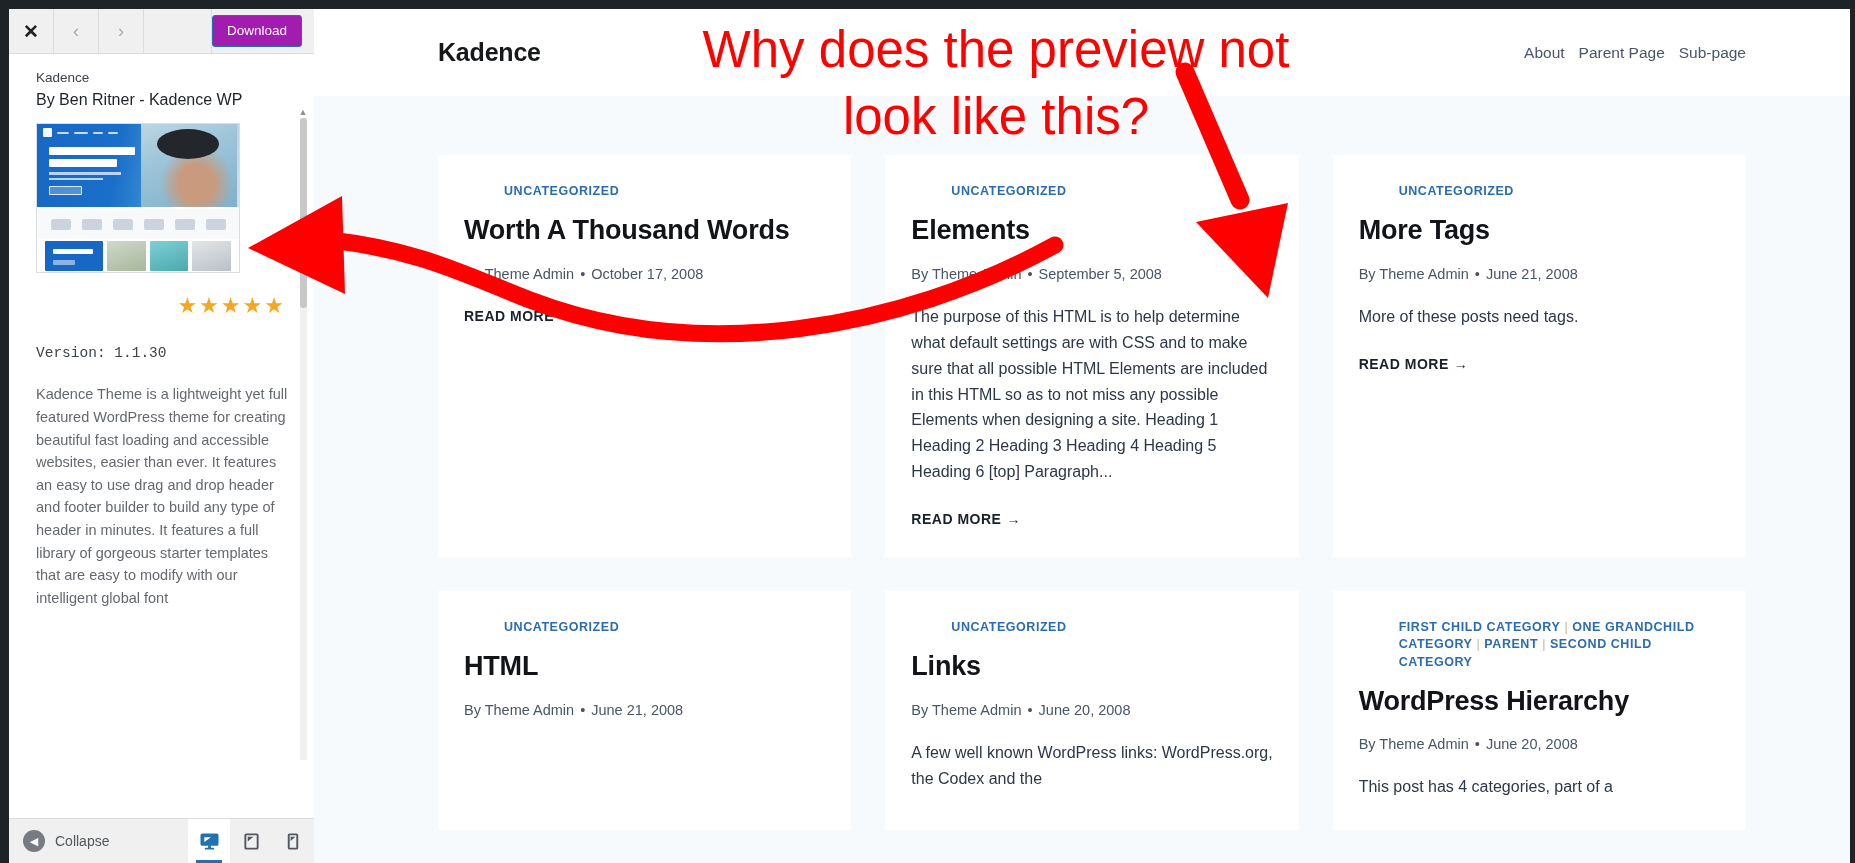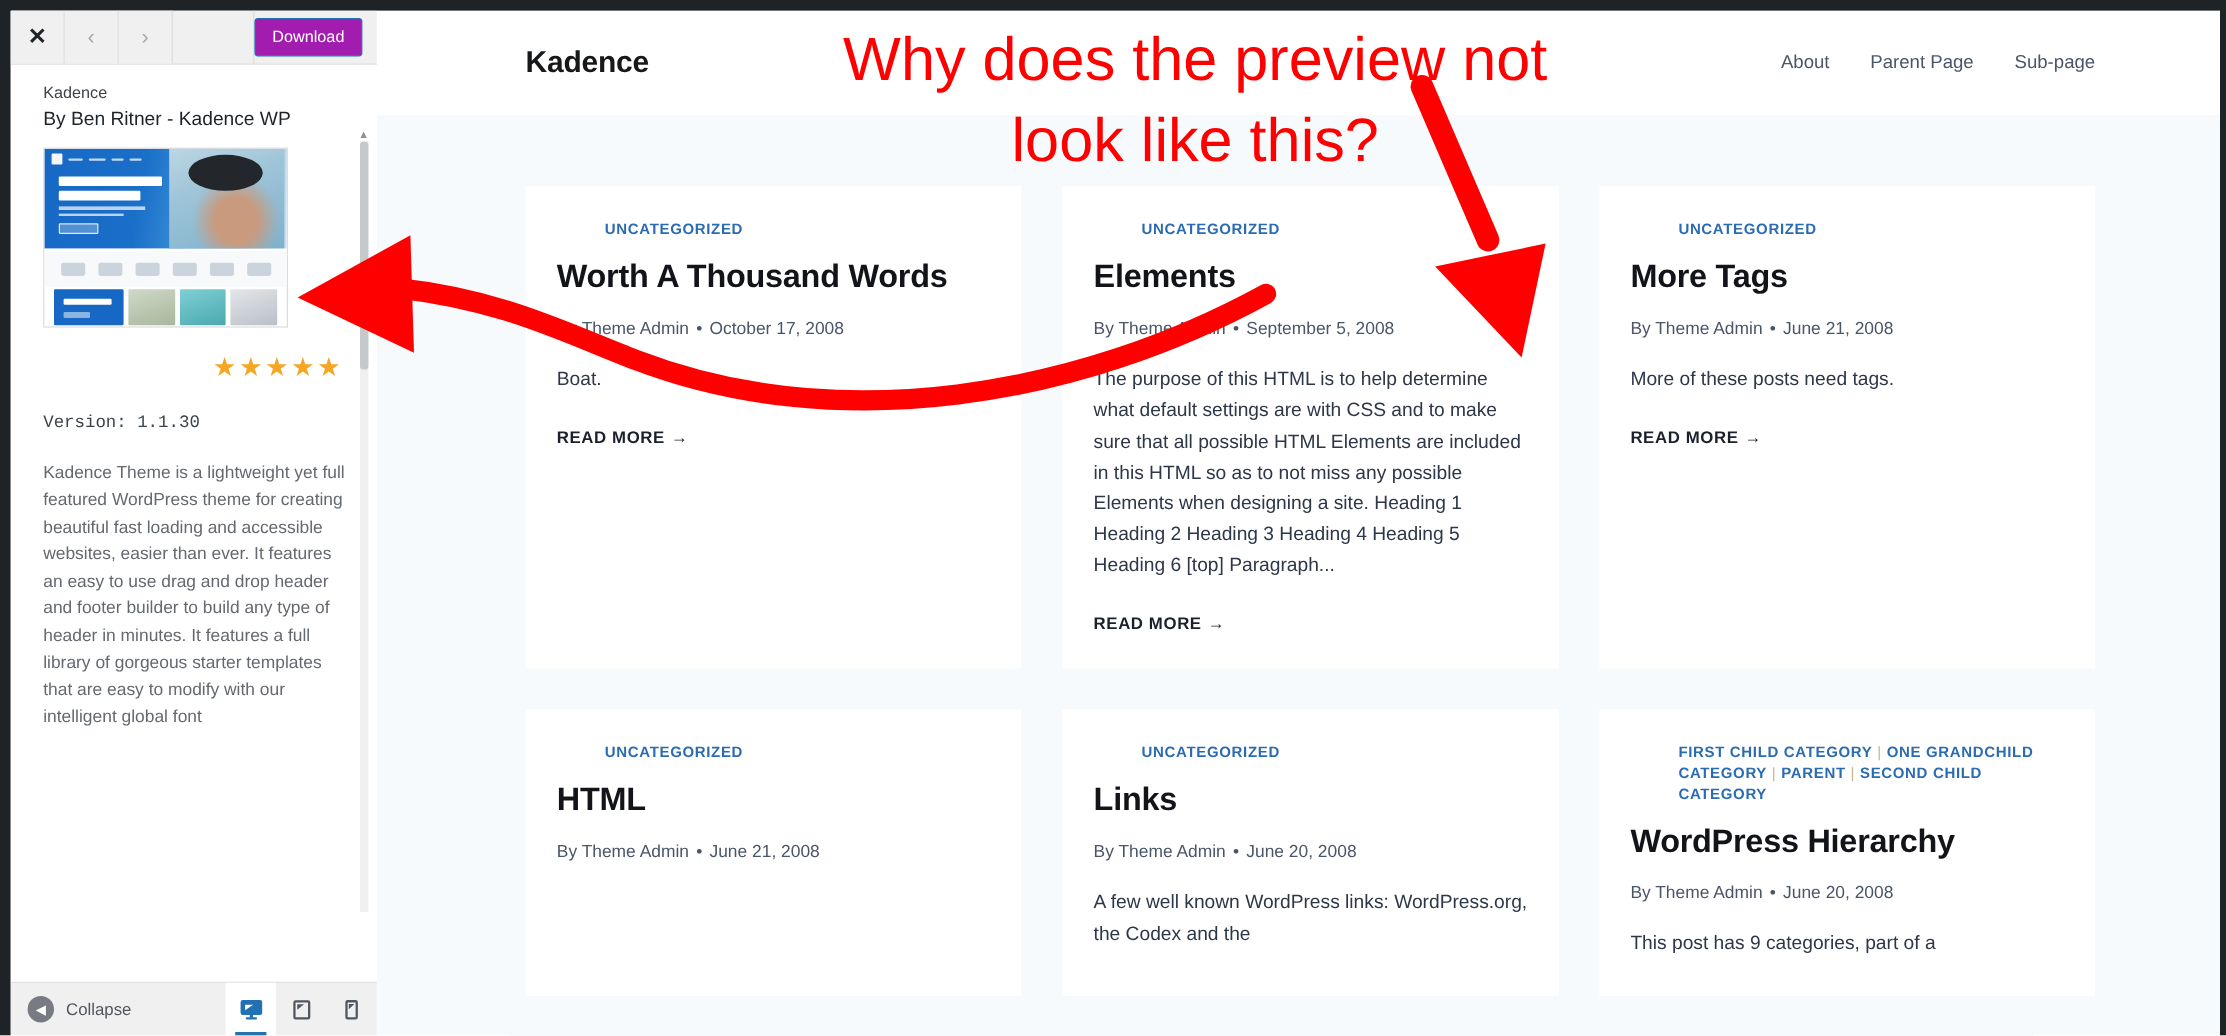--- a/index.html
+++ b/index.html
@@ -134,21 +134,21 @@
     position: absolute; left: 314px; top: 9px;
     width: 1536px; height: 854px;
     background: #f7fafc; overflow: hidden;
   }
   .site-header {
     height: 87px; background: #ffffff;
     display: flex; align-items: center;
     padding: 0 104px 0 124px;
   }
   .site-logo { font-size: 25px; font-weight: 700; color: #16181a; letter-spacing: -0.2px; }
-  .site-nav { margin-left: auto; display: flex; gap: 34px; }
+  .site-nav { margin-left: auto; display: flex; gap: 14px; }
   .site-nav a { font-size: 15.5px; color: #4a5568; text-decoration: none; cursor: pointer; }
 
   .posts-grid {
     padding: 59px 104px 0 124px;
     display: grid; grid-template-columns: repeat(3, 1fr);
     gap: 34px;
   }
   .card { background: #fff; padding: 28px 26px 30px 26px; }
   .card.tall { min-height: 375px; }
   .cat {
@@ -297,21 +297,20 @@
     </div>
 
     <div class="posts-grid">
 
       <article class="card tall">
         <div class="cat">UNCATEGORIZED</div>
         <h2>Worth A Thousand Words</h2>
         <div class="meta">
           <span>By Theme Admin</span><span class="dot">•</span><span>October 17, 2008</span>
         </div>
-        <p class="excerpt">Boat.</p>
         <div class="readmore">
           <span>READ MORE</span><span class="arw">→</span>
         </div>
       </article>
 
       <article class="card tall">
         <div class="cat">UNCATEGORIZED</div>
         <h2>Elements</h2>
         <div class="meta">
           <span>By Theme Admin</span><span class="dot">•</span><span>September 5, 2008</span>
@@ -350,21 +349,21 @@
         </div>
         <p class="excerpt">A few well known WordPress links: WordPress.org, the Codex and the</p>
       </article>
 
       <article class="card">
         <div class="cat"><span>FIRST CHILD CATEGORY</span><span class="sep"> | </span><span>ONE GRANDCHILD CATEGORY</span><span class="sep"> | </span><span>PARENT</span><span class="sep"> | </span><span>SECOND CHILD CATEGORY</span></div>
         <h2>WordPress Hierarchy</h2>
         <div class="meta">
           <span>By Theme Admin</span><span class="dot">•</span><span>June 20, 2008</span>
         </div>
-        <p class="excerpt">This post has 9 categories, part of a</p>
+        <p class="excerpt">This post has 4 categories, part of a</p>
       </article>
 
     </div>
   </div>
 
   <div class="annot">
     <div class="annot-text">Why does the preview not look like this?</div>
     <svg width="1855" height="863" viewBox="0 0 1855 863">
 
       <path d="M1055 245 C 900 330, 700 365, 530 300 C 470 277, 420 250, 330 240" stroke="#ff0000" stroke-width="17" fill="none" stroke-linecap="round"></path>

